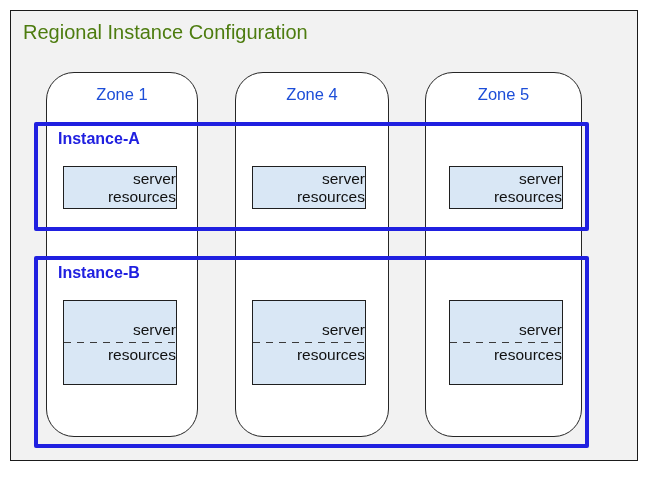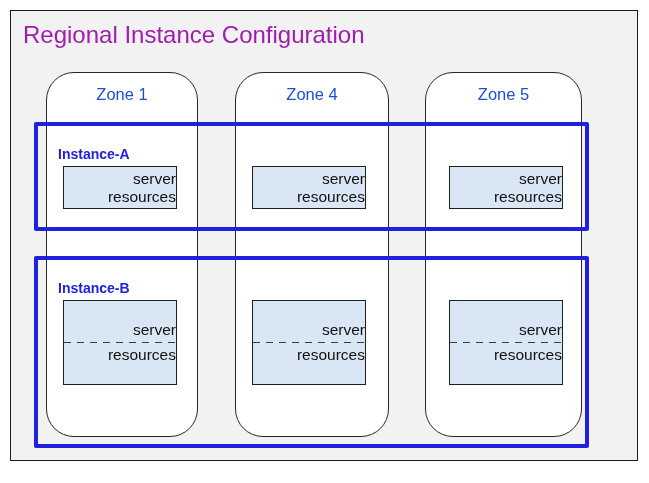--- a/index.html
+++ b/index.html
@@ -22,22 +22,22 @@
     width: 628px;
     height: 451px;
     background: var(--region-bg, #f2f2f2);
     border: 1.5px solid #1b1b1b;
     box-sizing: border-box;
   }
   .region-title {
     position: absolute;
     left: 12px;
     top: 10px;
-    font-size: 24px;
-    color: #a21caf;
+    font-size: 20px;
+    color: #4d7c0f;
     white-space: nowrap;
   }
   .zone {
     position: absolute;
     top: 61px;
     height: 365px;
     background: #ffffff;
     border: 1px solid #262626;
     border-radius: 28px;
     box-sizing: border-box;
@@ -87,22 +87,22 @@
     border-radius: 2px;
     box-sizing: border-box;
     background: transparent;
     z-index: 3;
   }
   .instance-a { top: 111px; height: 109px; }
   .instance-b { top: 245px; height: 192px; }
   .instance-label {
     position: absolute;
     left: 20px;
-    top: 20px;
-    font-size: 14px;
+    top: 4px;
+    font-size: 16px;
     font-weight: bold;
     color: var(--accent, #2020e0);
     white-space: nowrap;
   }
 </style>
 </head>
 <body>
 
 <div class="canvas">
   <div class="region">

